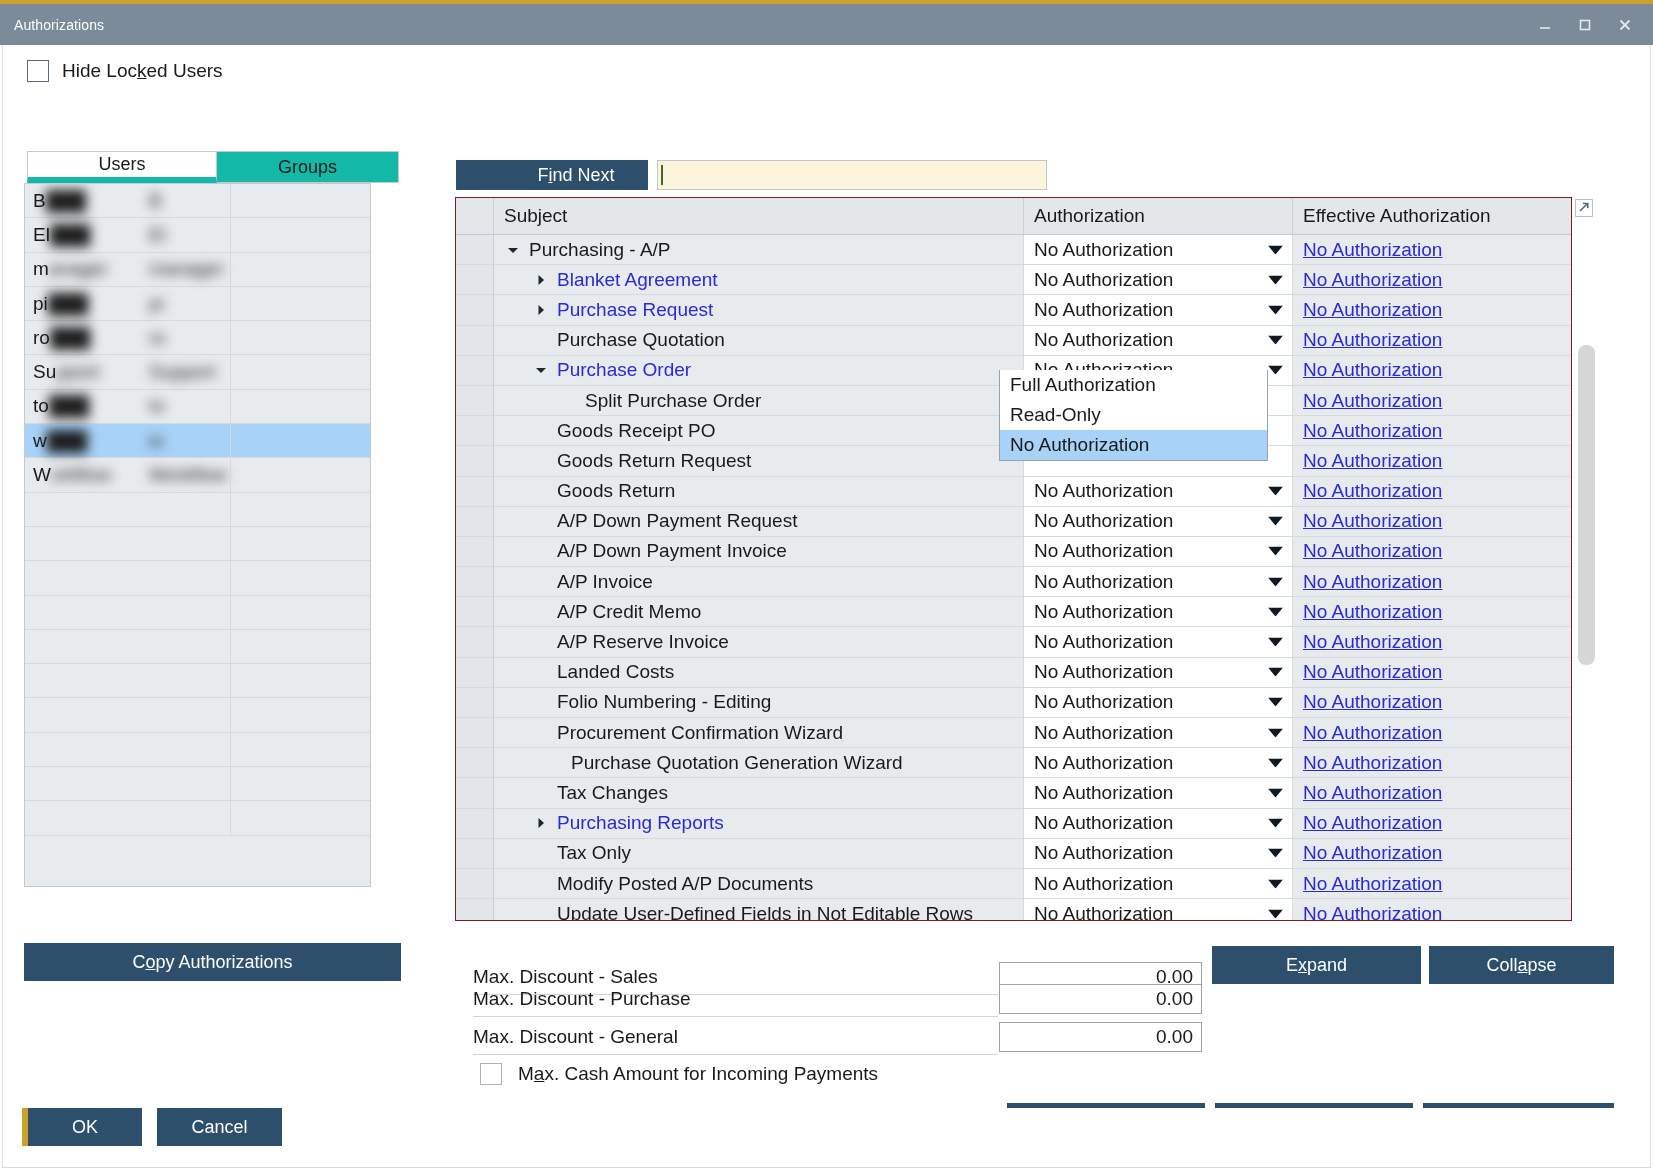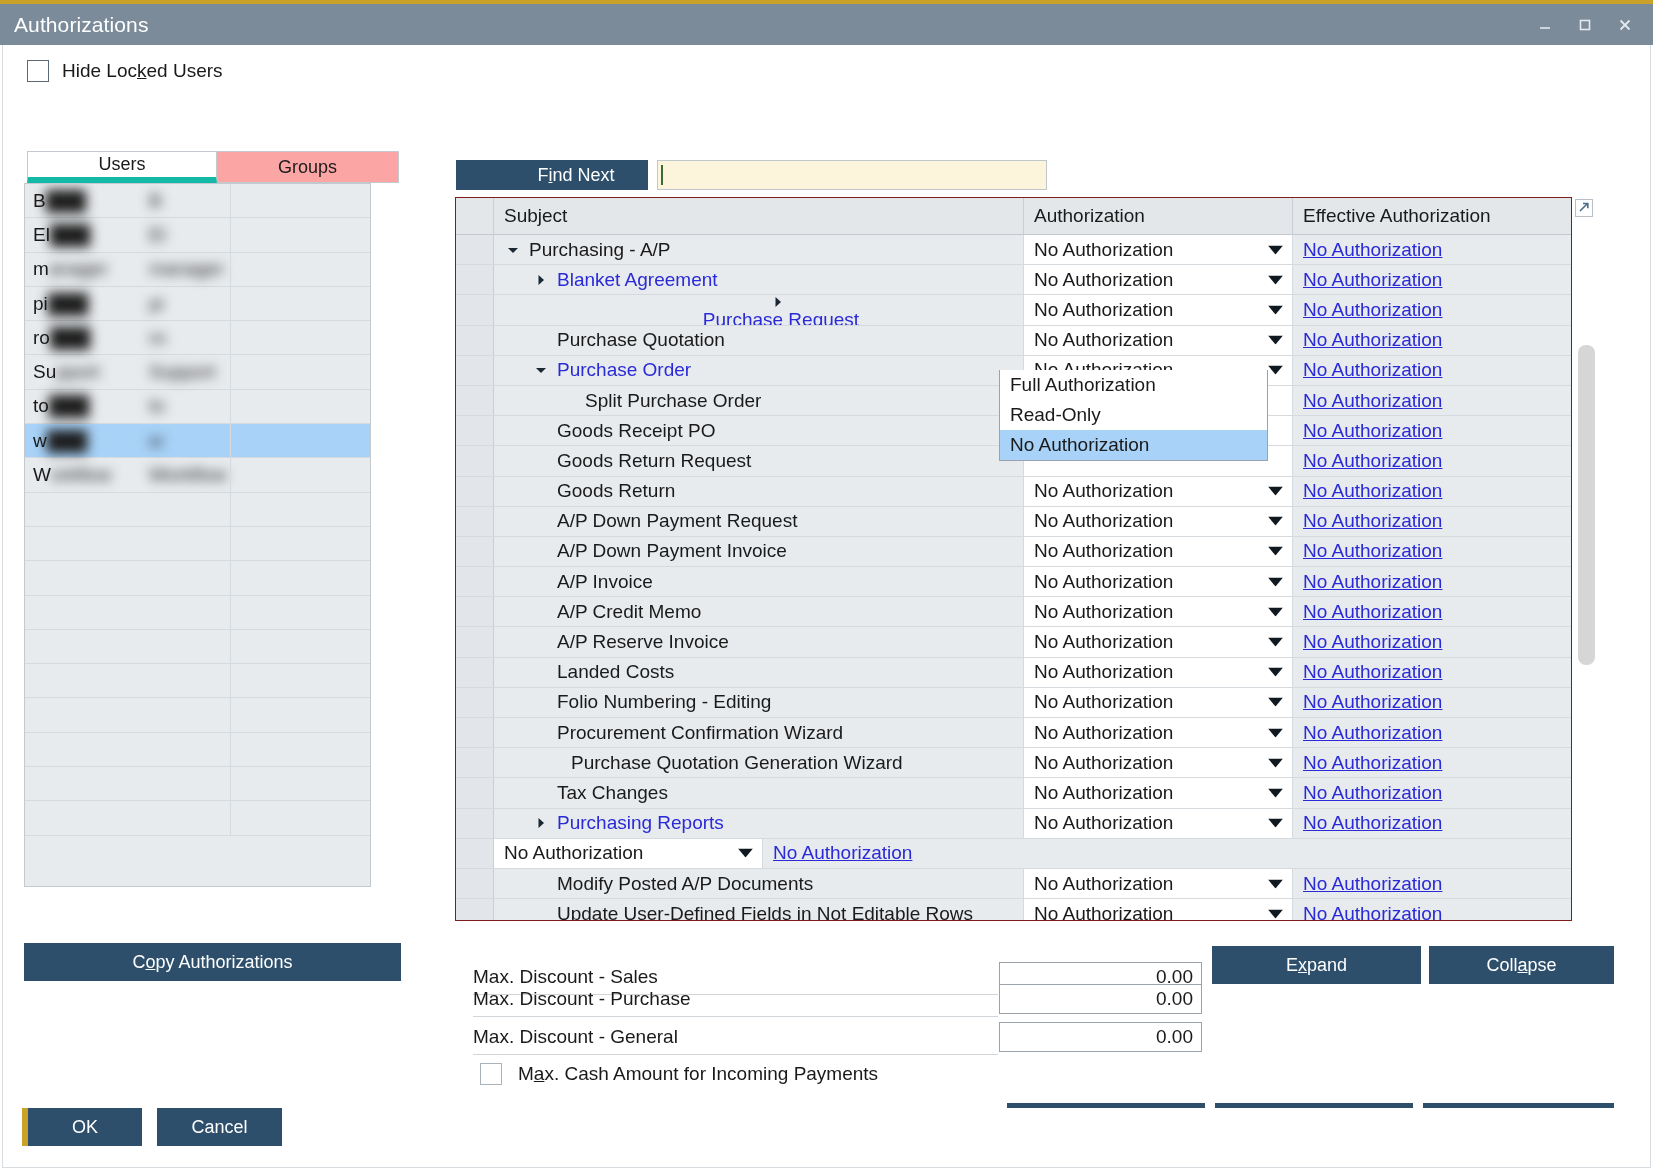--- a/index.html
+++ b/index.html
@@ -31,21 +31,21 @@
   .titlebar {
     position: absolute;
     left: 0; top: 4px;
     width: 1653px; height: 41px;
     background: #7b8b9a;
     display: flex;
     align-items: center;
   }
   .titlebar-text {
     color: #ffffff;
-    font-size: 21px;
+    font-size: 14px;
     margin-left: 14px;
     letter-spacing: .1px;
   }
   .win-controls {
     position: absolute;
     right: 8px; top: 0;
     height: 41px;
     display: flex;
     align-items: center;
     gap: 0px;
@@ -118,21 +118,21 @@
     border: 1px solid #c3c9ce;
     cursor: default;
   }
   .tab.active {
     width: 190px;
     background: #ffffff;
     border-bottom: 6px solid #14b8a6;
   }
   .tab.inactive {
     width: 182px;
-    background: #fca5a5;
+    background: #14b8a6;
     border-left: none;
   }
 
   
   .userlist {
     position: absolute;
     left: 21px; top: 138px;
     width: 347px; height: 704px;
     background: #e8ebee;
     border: 1px solid #c3c9ce;
@@ -614,21 +614,21 @@
                   <path d="M0 0 L15 0 L7.5 9 Z" fill="#101820"></path>
                 </svg>
               </span>
             </div>
             <div class="gc gc-eff">
               <span>No Authorization</span>
             </div>
           </div>
           <div class="grow">
             <div class="gc gc-rownum"></div>
-            <div class="gc gc-subject" style="padding-left: 38px; flex-direction: column;">
+            <div class="gc gc-subject" style="padding-left: 38px;">
               <span class="twisty">
                 <svg width="14" height="14" viewBox="0 0 14 14">
                   <path d="M4.5 2 L10 7 L4.5 12 Z" fill="#1b2733"></path>
                 </svg>
               </span>
               <span class="subj-text link" style="margin-left: 7px;">Purchase Request</span>
             </div>
             <div class="gc gc-auth">
               <span>No Authorization</span>
               <span class="dd-arrow">
@@ -929,20 +929,24 @@
                   <path d="M0 0 L15 0 L7.5 9 Z" fill="#101820"></path>
                 </svg>
               </span>
             </div>
             <div class="gc gc-eff">
               <span>No Authorization</span>
             </div>
           </div>
           <div class="grow">
             <div class="gc gc-rownum"></div>
+            <div class="gc gc-subject" style="padding-left: 38px;">
+              <span class="twisty"></span>
+              <span class="subj-text" style="margin-left: 7px;">Tax Only</span>
+            </div>
             <div class="gc gc-auth">
               <span>No Authorization</span>
               <span class="dd-arrow">
                 <svg width="15" height="9" viewBox="0 0 15 9">
                   <path d="M0 0 L15 0 L7.5 9 Z" fill="#101820"></path>
                 </svg>
               </span>
             </div>
             <div class="gc gc-eff">
               <span>No Authorization</span>

